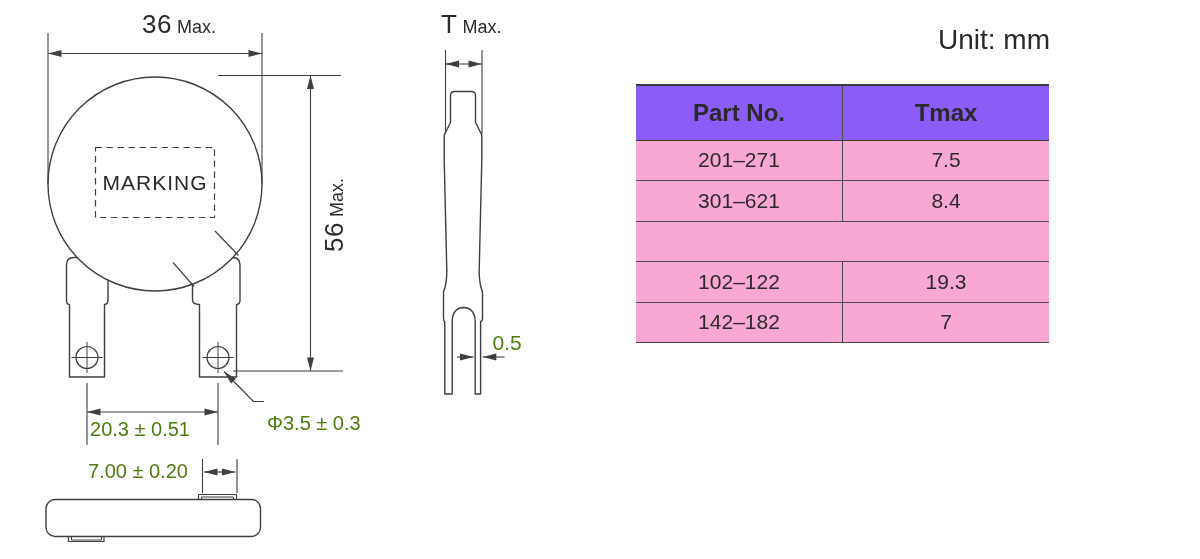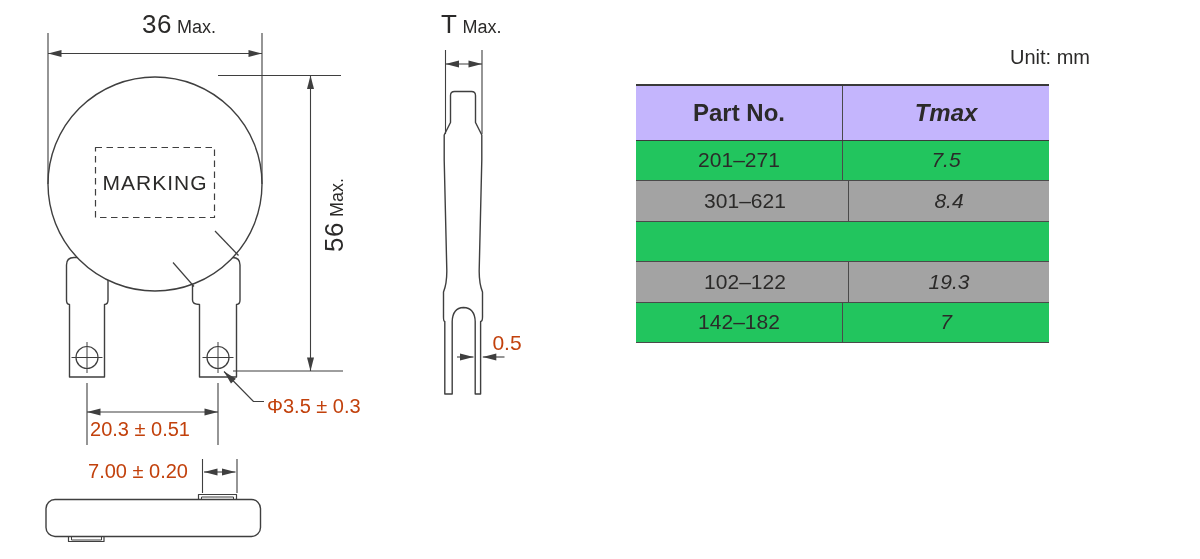--- a/index.html
+++ b/index.html
@@ -2,33 +2,33 @@
 <html><head>
 <meta charset="utf-8">
 <style>
   html,body{margin:0;padding:0;background:#fff;}
   .canvas{position:relative;width:1200px;height:559px;background:#fff;overflow:hidden;
           font-family:"Liberation Sans", sans-serif;color:#2b2a29;}
   svg{position:absolute;left:0;top:0;}
   .lbl{position:absolute;white-space:nowrap;display:flex;align-items:baseline;gap:5px;color:#2b2a29;}
   .lbl .big{font-size:26px;letter-spacing:0.5px;}
   .lbl .small{font-size:18px;}
-  .dim{position:absolute;white-space:nowrap;font-size:20px;color:#c2410c;}
+  .dim{position:absolute;white-space:nowrap;font-size:20px;color:#4d7c0f;}
   .rot{transform:translate(-50%,-50%) rotate(-90deg);}
   .marking{position:absolute;left:95px;top:147px;width:120px;height:71px;display:flex;
            align-items:center;justify-content:center;font-size:21px;letter-spacing:1px;}
-  .unit-note{position:absolute;left:1050px;top:57px;transform:translate(-100%,-50%);
-             font-size:20px;white-space:nowrap;margin-left:40px;}
+  .unit-note{position:absolute;left:1050px;top:40px;transform:translate(-100%,-50%);
+             font-size:28px;white-space:nowrap;}
   .parts-table{position:absolute;left:636px;top:84px;width:413px;border-top:2.5px solid #3a3a3a;}
-  .pt-header{display:flex;height:53.5px;background:#c4b5fd;border-bottom:1.6px solid #3a3a3a;
+  .pt-header{display:flex;height:53.5px;background:#8b5cf6;border-bottom:1.6px solid #3a3a3a;
              font-weight:bold;font-size:24px;}
-  .pt-row{display:flex;height:39.5px;border-bottom:1.5px solid #4a4a4a;font-size:21px;background:#22c55e;}
-  .pt-row.alt{background:#a3a3a3;padding-left:6px;}
+  .pt-row{display:flex;height:39.5px;border-bottom:1.5px solid #4a4a4a;font-size:21px;background:#f9a8d4;}
+  .pt-row.alt{background:#f9a8d4;}
   .cell-part{width:206px;border-right:1.5px solid #4a4a4a;display:flex;align-items:center;justify-content:center;}
-  .cell-tmax{flex:1;display:flex;align-items:center;justify-content:center;font-style:italic;}
+  .cell-tmax{flex:1;display:flex;align-items:center;justify-content:center;}
 </style>
 </head>
 <body>
 
 <div class="canvas">
 
   <svg width="620" height="559" viewBox="0 0 620 559">
     <defs>
       <marker id="arr" markerUnits="userSpaceOnUse" markerWidth="15" markerHeight="9" viewBox="0 0 15 9" refX="14" refY="4.5" orient="auto-start-reverse">
         <path d="M0.5,1 L14,4.5 L0.5,8 Z" fill="#3f3f3f" stroke="none"></path>
@@ -104,21 +104,21 @@
 
   <div class="lbl rot" style="left:334px;top:215px;">
     <span class="big">56</span>
       <span class="small">Max.</span>
   </div>
 
   <div class="marking">MARKING</div>
 
   <div class="dim" style="left:140px;top:429px;transform:translate(-50%,-50%);">20.3 ± 0.51</div>
 
-  <div class="dim" style="left:267px;top:406px;transform:translateY(-50%);text-align:right;">Φ3.5 ± 0.3</div>
+  <div class="dim" style="left:267px;top:423px;transform:translateY(-50%);text-align:right;">Φ3.5 ± 0.3</div>
 
   <div class="dim" style="left:507px;top:343px;transform:translate(-50%,-50%);font-size:21px;">0.5</div>
 
   <div class="dim" style="left:188px;top:471px;transform:translate(-100%,-50%);">7.00 ± 0.20</div>
 
   <div class="unit-note">Unit: mm</div>
 
   <div class="parts-table">
     <div class="pt-header">
       <div class="cell-part">Part No.</div>

